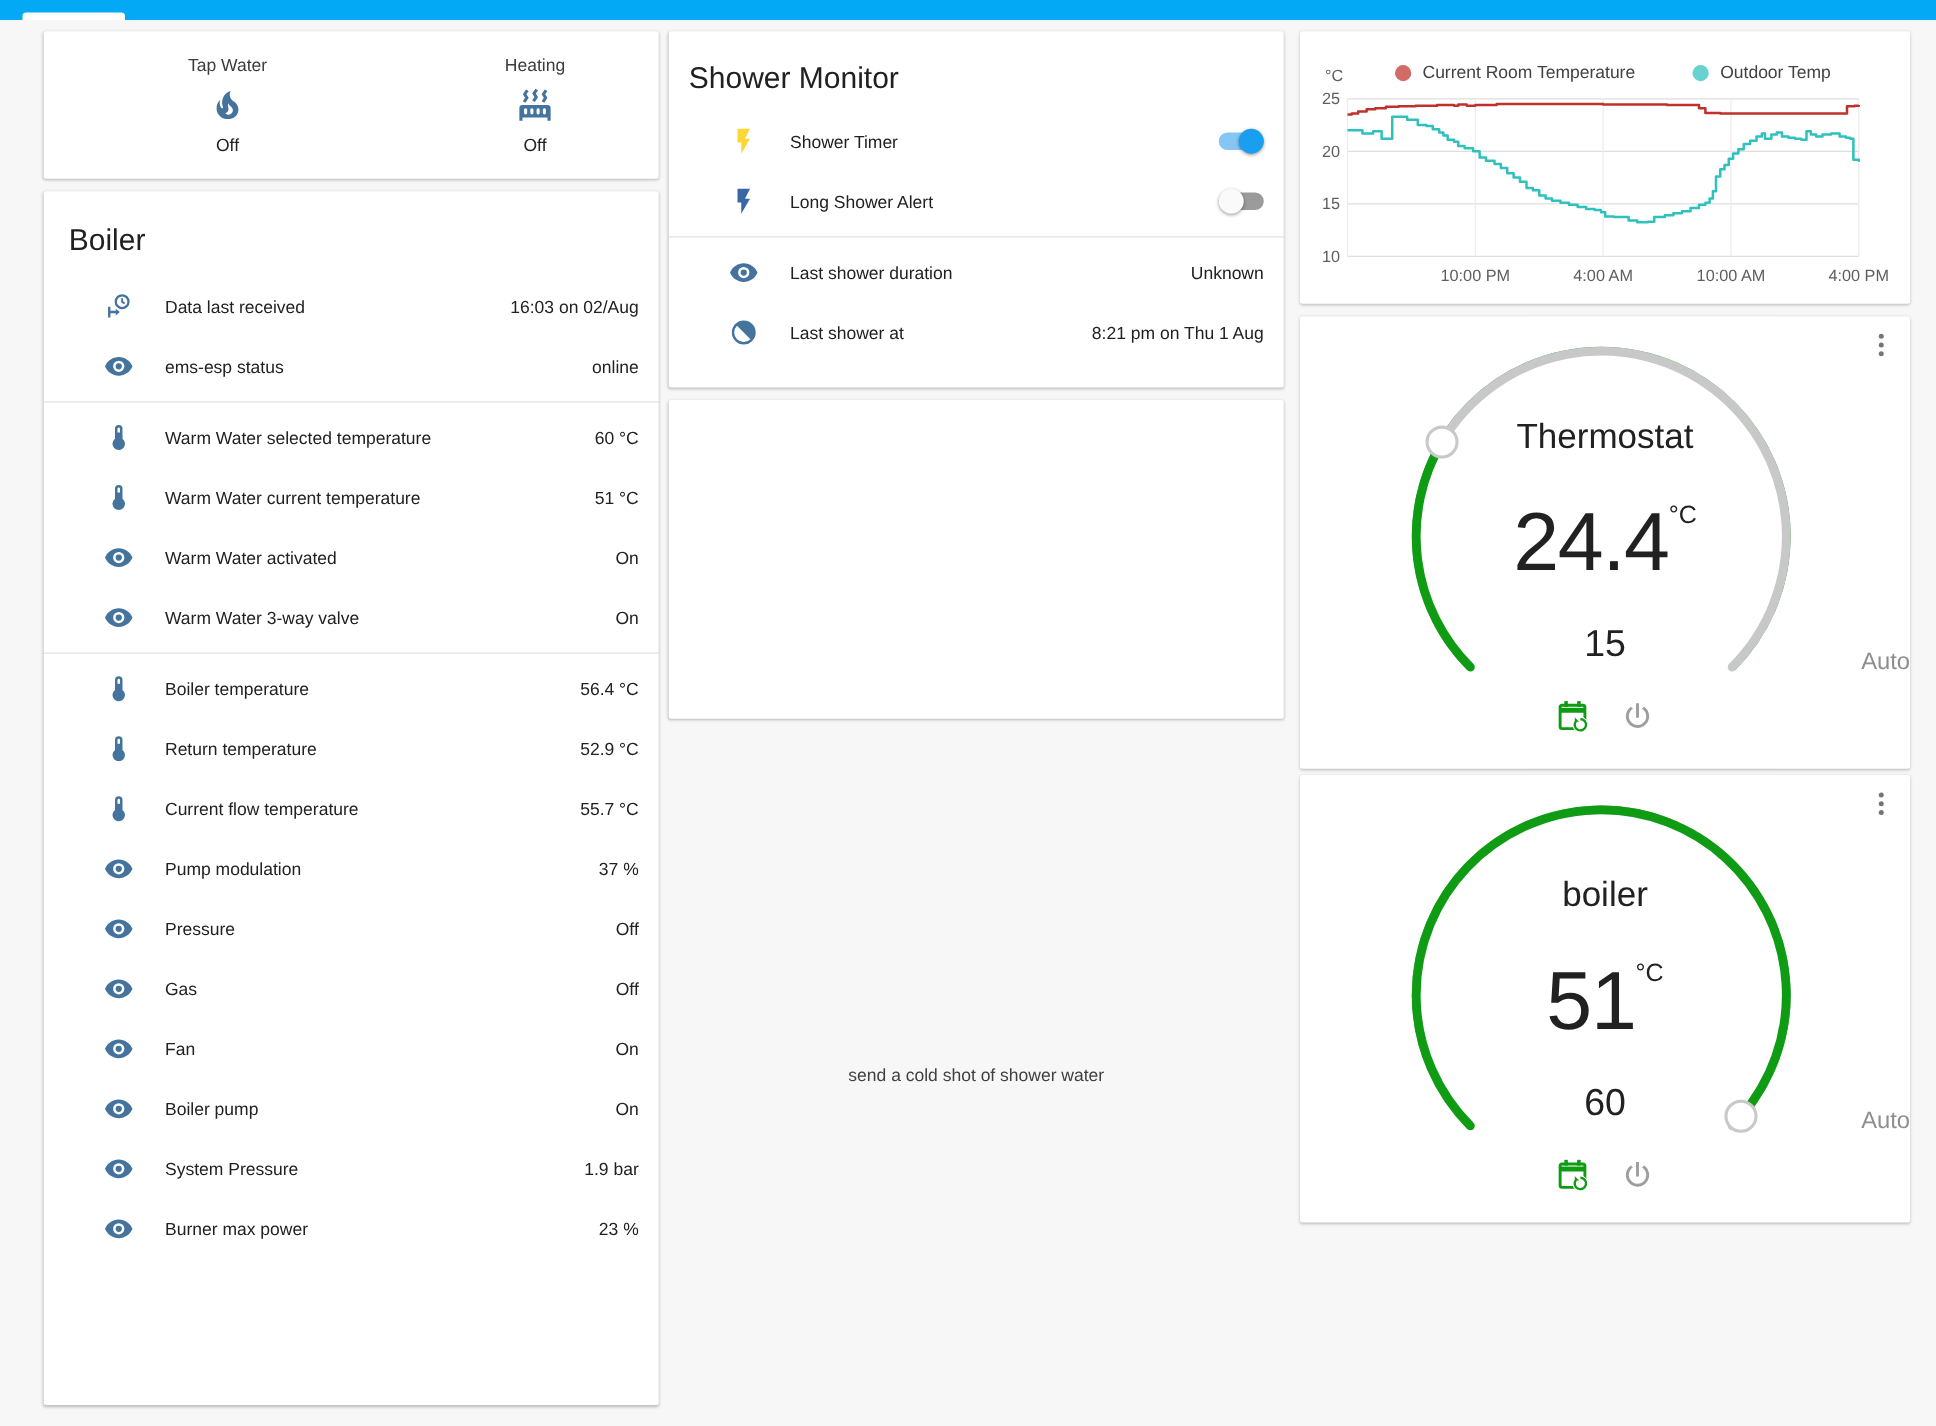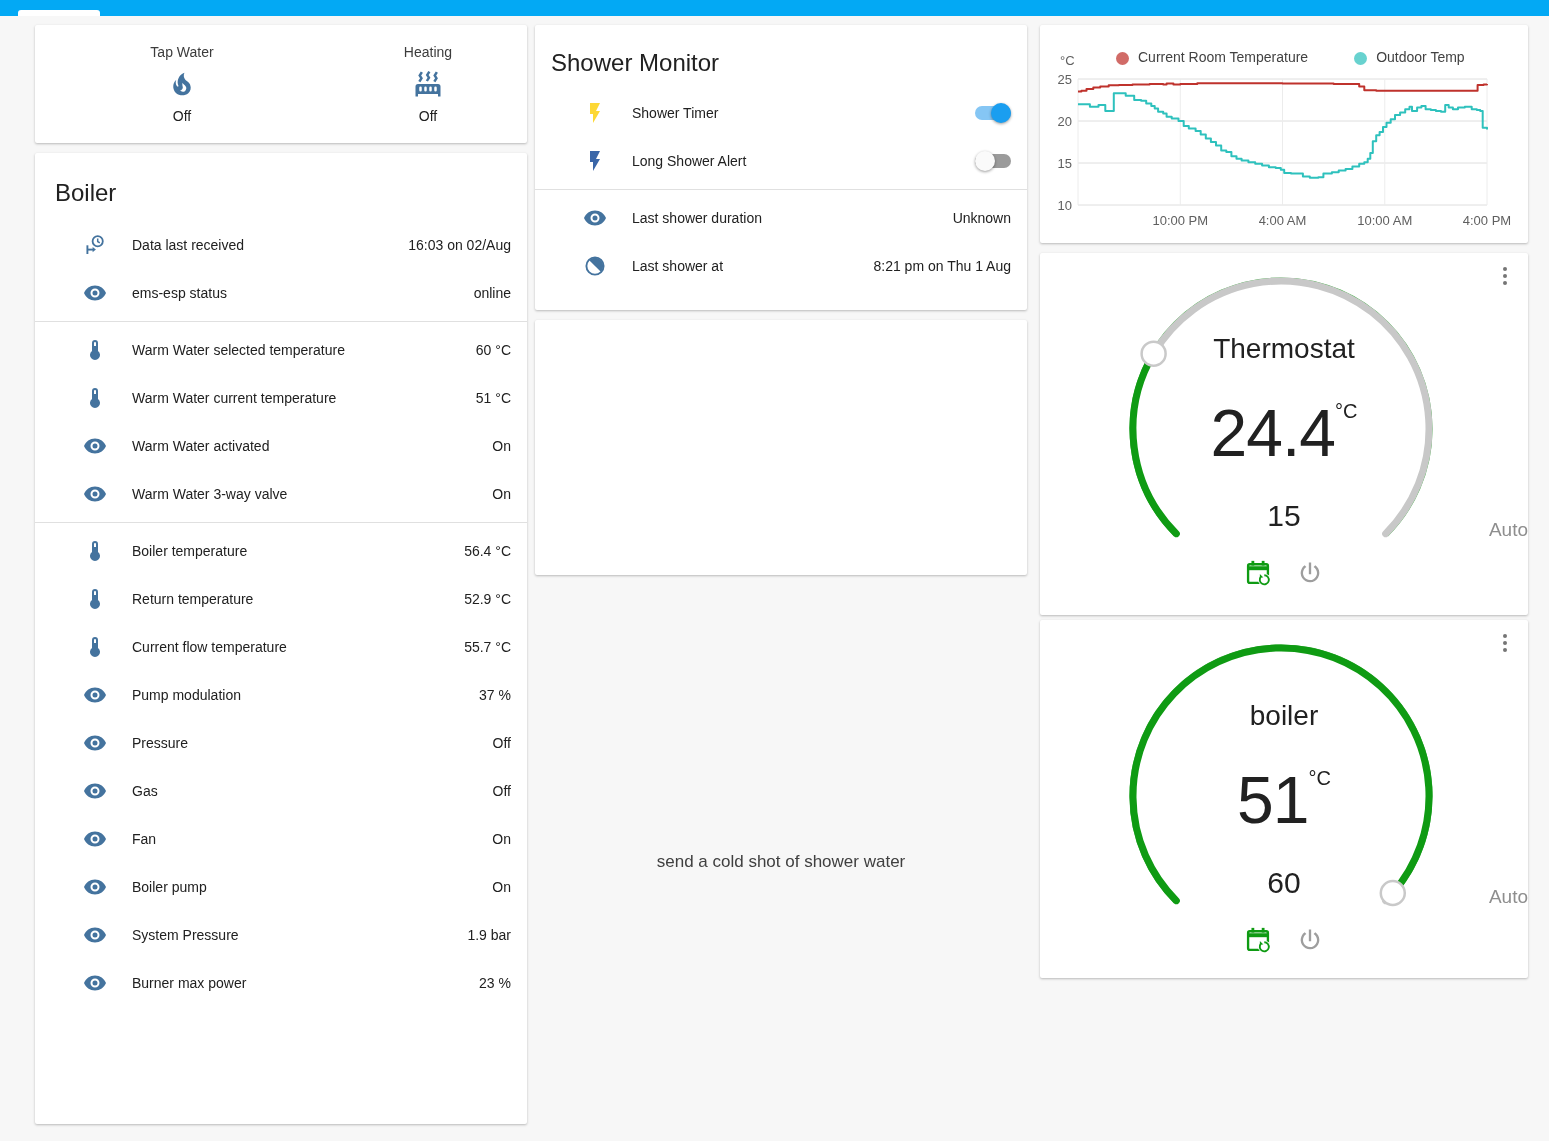--- a/index.html
+++ b/index.html
@@ -27,21 +27,21 @@
   
   .toggle { position:relative; width:36px; height:20px; flex:0 0 36px; cursor:pointer; }
   .toggle .track { position:absolute; left:0; top:3px; width:36px; height:14px; border-radius:7px; }
   .toggle .knob  { position:absolute; top:0; width:20px; height:20px; border-radius:50%; box-shadow:0 1px 3px rgba(0,0,0,.4); }
   .toggle.on .track { background:#85c6f4; }
   .toggle.on .knob  { right:0; background:#1a9ef0; }
   .toggle.off .track { background:#9b9b9b; }
   .toggle.off .knob  { left:0; background:#fafafa; }
   
   #shower-action { cursor:pointer; }
-  #shower-action .caption { position:absolute; left:0; top:532px; width:100%; text-align:center; font-size:17px; color:#404040; }
+  #shower-action .caption { position:absolute; left:0; top:532px; width:100%; text-align:center; font-size:14px; color:#404040; }
   
   .axis-unit { position:absolute; left:20px; top:28px; font-size:13px; color:#5f5f5f; }
   .legend { position:absolute; left:56px; top:24px; display:flex; gap:26px; align-items:center; }
   .legend .litem { display:flex; align-items:flex-end; gap:9px; font-size:14px; color:#424242;padding-left:20px; }
   .legend .ldot { width:13px; height:13px; border-radius:50%; opacity:.72; }
   
   .kebab { position:absolute; right:14px; top:12px; width:18px; height:22px; display:flex; flex-direction:column; align-items:center; justify-content:center; gap:3px; cursor:pointer; }
   .kebab i { width:4px; height:4px; border-radius:50%; background:#757575; }
   .g-title { position:absolute; width:100%; text-align:center; top:80px; font-size:28px; color:#212121; }
   .g-value { position:absolute; width:100%; text-align:center; top:142px; font-size:66px; color:#212121; letter-spacing:-1px; }

